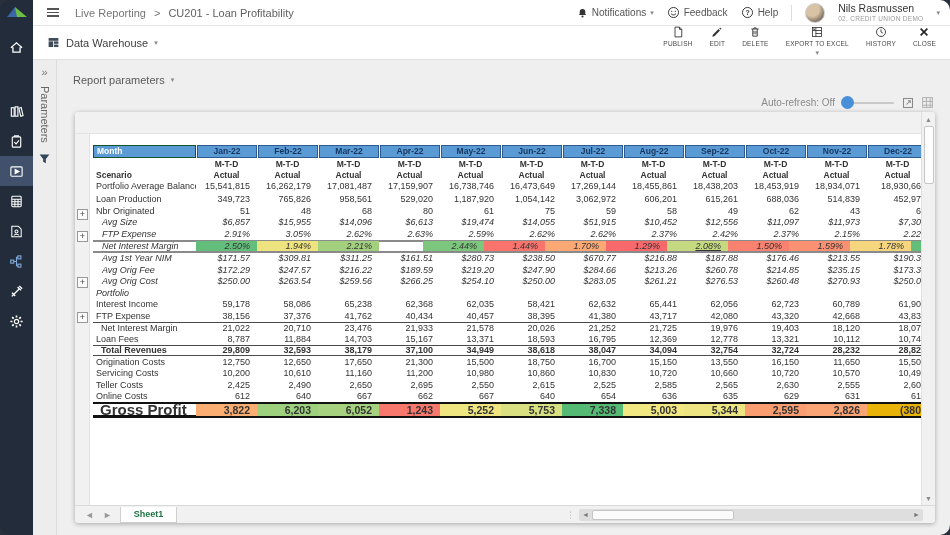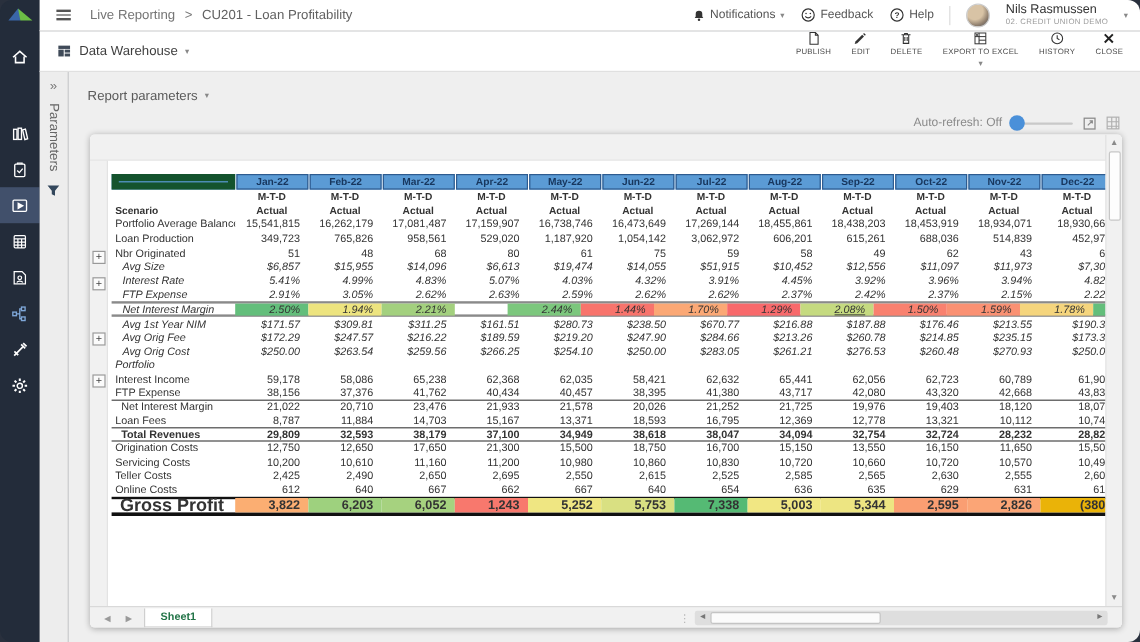--- a/index.html
+++ b/index.html
@@ -64,21 +64,21 @@
   .fcell{width:146px;height:12.5px;background:#5B9BD5;border:1px solid #1F4E79;color:#fff;font-size:8px;font-weight:bold;padding-left:4px;line-height:11px;margin-bottom:1px}
   .tbl{margin-top:5px}
   .row{display:flex;height:11.5px;align-items:center;font-size:9px;color:#333}
   .c{flex:none;overflow:hidden;white-space:nowrap}
   .lab{width:103px;padding-left:3px}
   .v{width:61px}
   .num{text-align:right;padding-right:7px}
   .ctr{text-align:center}
   .b{font-weight:bold}
   .hdr{height:13px}
-  .hdr .lab{background:#5B9BD5;border:6px solid #14532d;color:#fff;font-weight:bold;font-size:8.5px;height:13px;line-height:11px}
+  .hdr .lab{background:#5B9BD5;border:1px solid #14532d;color:#fff;font-weight:bold;font-size:8.5px;height:13px;line-height:11px}
   .hdr .v{background:#5B9BD5;border:1px solid #2E5B8F;margin-left:1px;width:60px;color:#17365D;font-weight:bold;font-size:8.5px;text-align:center;height:13px;line-height:11px}
   .sub{height:11px;font-size:8.5px}
   .it{font-style:italic}
   .it .lab{padding-left:9px}
   .sec .lab{font-style:italic}
   .ind .lab{padding-left:8px}
   .tl{border-top:1px solid #4a4a4a}
   .bl{border-bottom:1px solid #4a4a4a}
   .bold{font-weight:bold}
   .nimrow{height:13px;border-top:2px solid #8a8a8a;border-bottom:2px solid #8a8a8a}
@@ -425,35 +425,20 @@
                           <div class="c v num">$19,474</div>
                           <div class="c v num">$14,055</div>
                           <div class="c v num">$51,915</div>
                           <div class="c v num">$10,452</div>
                           <div class="c v num">$12,556</div>
                           <div class="c v num">$11,097</div>
                           <div class="c v num">$11,973</div>
                           <div class="c v num">$7,30</div>
                         </div>
                         <div class="row it">
-                          <div class="c lab">Interest Rate</div>
-                          <div class="c v num">5.41%</div>
-                          <div class="c v num">4.99%</div>
-                          <div class="c v num">4.83%</div>
-                          <div class="c v num">5.07%</div>
-                          <div class="c v num">4.03%</div>
-                          <div class="c v num">4.32%</div>
-                          <div class="c v num">3.91%</div>
-                          <div class="c v num">4.45%</div>
-                          <div class="c v num">3.92%</div>
-                          <div class="c v num">3.96%</div>
-                          <div class="c v num">3.94%</div>
-                          <div class="c v num">4.82</div>
-                        </div>
-                        <div class="row it">
                           <div class="c lab">FTP Expense</div>
                           <div class="c v num">2.91%</div>
                           <div class="c v num">3.05%</div>
                           <div class="c v num">2.62%</div>
                           <div class="c v num">2.63%</div>
                           <div class="c v num">2.59%</div>
                           <div class="c v num">2.62%</div>
                           <div class="c v num">2.62%</div>
                           <div class="c v num">2.37%</div>
                           <div class="c v num">2.42%</div>

